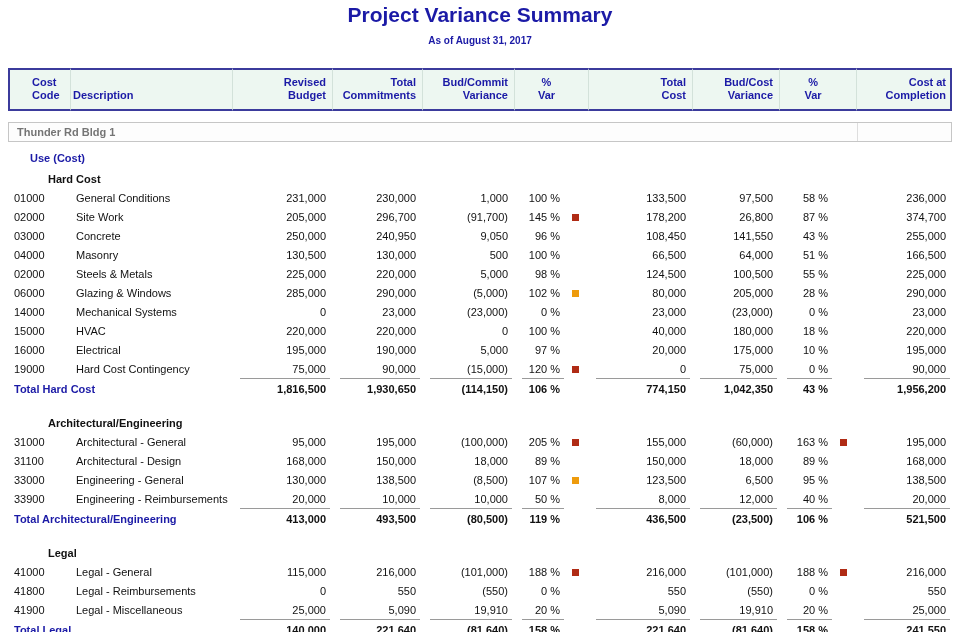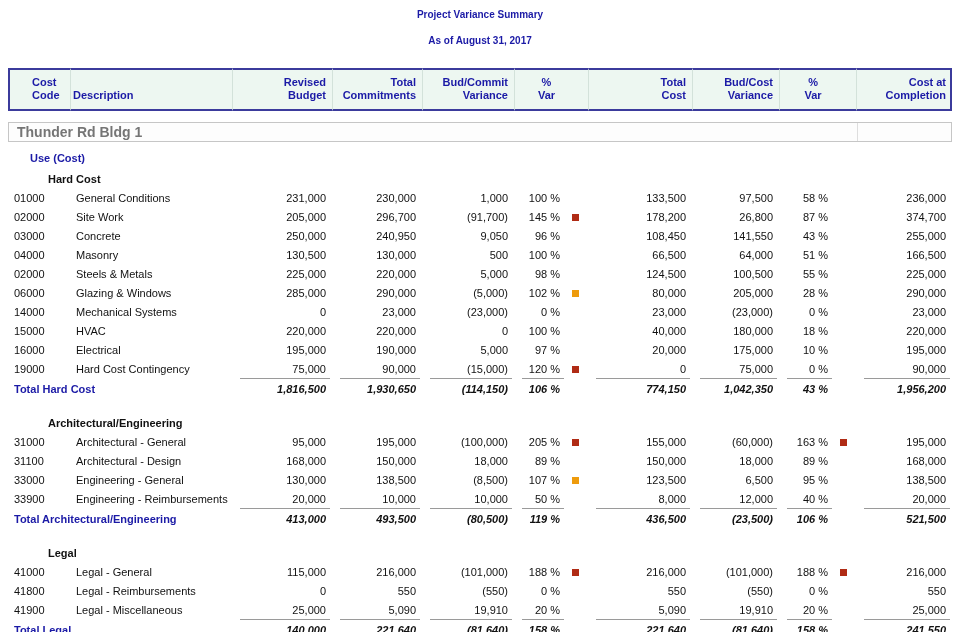--- a/index.html
+++ b/index.html
@@ -3,21 +3,21 @@
 <meta charset="utf-8">
 <style>
   * { box-sizing: border-box; }
   html,body { margin:0; padding:0; background:#ffffff; }
   body {
     width:960px; height:632px; overflow:hidden;
     font-family:"Liberation Sans", sans-serif; color:#111;
   }
   .title {
     margin-top:6px; text-align:center;
-    color:#1b1aa6; font-size:10px; font-weight:bold; line-height:18px;
+    color:#1b1aa6; font-size:21px; font-weight:bold; line-height:18px;
   }
   .subtitle {
     margin-top:9px; text-align:center;
     color:#1b1aa6; font-size:10px; font-weight:bold; line-height:16px;
   }
   table.report {
     table-layout:fixed; width:944px; margin:19px 8px 0 8px;
     border-collapse:separate; border-spacing:0;
   }
   th, td { font-size:11px; white-space:nowrap; overflow:hidden; }
@@ -29,21 +29,21 @@
   }
   thead th + th { border-left:1px solid #d3e2da; }
   thead th:first-child { border-left:2px solid #3b3b9c; text-align:left; padding-left:22px; }
   thead th:last-child  { border-right:2px solid #3b3b9c; padding-right:4px; }
   thead th.h-left   { text-align:left; padding-left:2px; }
   thead th.h-center { text-align:center; padding-right:16px; }
   td.bar-cell { padding:11px 0 0 0; }
   .group-bar {
     position:relative; height:20px; width:944px;
     border:1px solid #c6c6c6; background:#fdfdfd;
-    color:#757575; font-size:14px; font-weight:bold; line-height:18px;
+    color:#757575; font-size:11px; font-weight:bold; line-height:18px;
   }
   .gb-left  { padding-left:8px; }
   .gb-right { position:absolute; left:680px; top:16px; }
   .gb-divider { position:absolute; left:848px; top:0; height:18px; border-left:1px solid #dedede; }
   td.use-label {
     color:#1b1aa6; font-weight:bold; padding:0 0 0 22px;
     height:22px; vertical-align:bottom;
   }
   td.section-name {
     color:#111; font-weight:bold; padding:0 0 0 40px;
@@ -55,21 +55,20 @@
   td.num  { text-align:right; }
   td.flag-cell { padding:0 0 0 3px; }
   .flagbox { display:inline-block; width:7px; height:7px; }
   tr.total-row td { font-weight:bold; height:20px; vertical-align:bottom; padding-bottom:3px; }
   td.total-label { color:#1b1aa6; text-align:left; padding-right:6px; }
   tr.total-row td.tline {
     background-image:linear-gradient(#9a9a9a,#9a9a9a);
     background-repeat:no-repeat;
     background-position:right 2px top 0;
     background-size:calc(100% - 10px) 1px;
-    font-style:italic;
   }
   tr.spacer td { padding:0; }
 </style>
 </head>
 <body>
 
 <div class="page">
   <div class="title">Project Variance Summary</div>
   <div class="subtitle">As of August 31, 2017</div>
 

